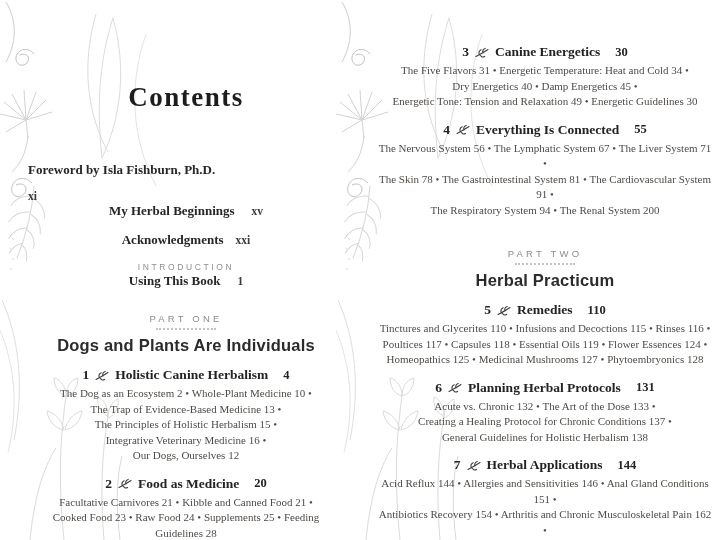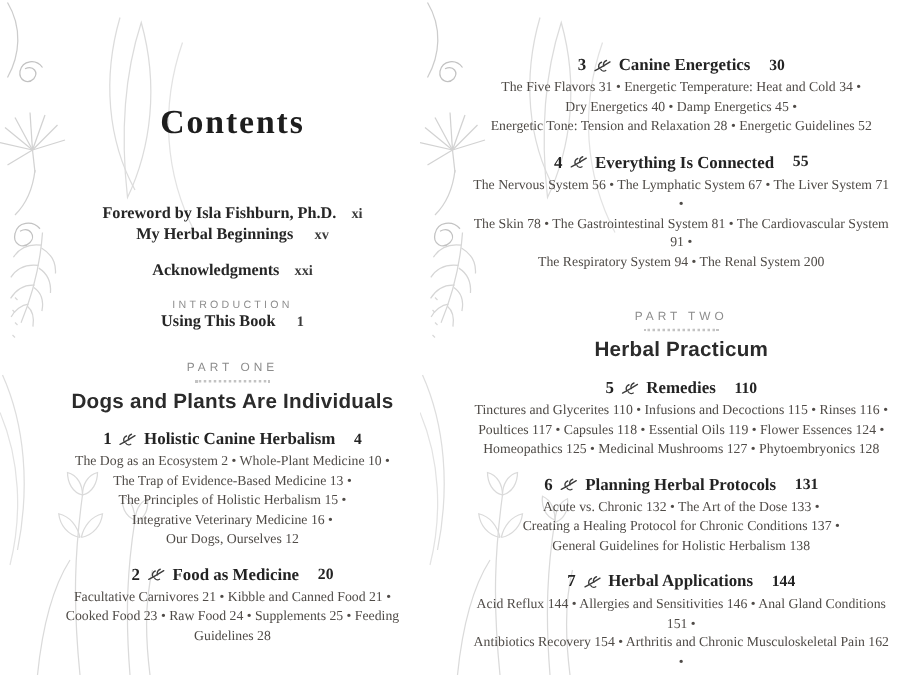--- a/index.html
+++ b/index.html
@@ -18,21 +18,21 @@
   .book-title{
     margin:82px 0 0 0;
     font-size:27px;line-height:30px;font-weight:700;
     letter-spacing:1.5px;color:#1d1d1d;
   }
   .fm-row{
     margin-top:13px;
     font-size:13px;font-weight:700;color:#262626;
     display:flex;justify-content:center;align-items:baseline;gap:12px;
   }
-  .fm-row.first{margin-top:50px;}
+  .fm-row.first{margin-top:50px;flex-direction:column;}
   .fm-row.tight{margin-top:1px;gap:17px;}
   .fm-page{font-size:11.5px;font-weight:700;color:#3a3a3a;}
   .kicker{
     font-family:"Liberation Sans", sans-serif;
     font-size:8.5px;letter-spacing:2.6px;color:#8e8e8e;
     text-transform:uppercase;margin-top:14px;
   }
   .part-block{margin-top:24px;}
   .part-block.right{margin-top:30px;}
   .part-kicker{
@@ -200,21 +200,21 @@
         <span>3</span>
         <svg class="twig" viewBox="0 0 14 11">
             <use href="#twig"></use>
           </svg>
         <span>Canine Energetics</span>
         <span class="ch-page">30</span>
       </div>
       <div class="ch-lines">
         <div>The Five Flavors 31 • Energetic Temperature: Heat and Cold 34 •</div>
         <div>Dry Energetics 40 • Damp Energetics 45 •</div>
-        <div>Energetic Tone: Tension and Relaxation 28 • Energetic Guidelines 52</div>
+        <div>Energetic Tone: Tension and Relaxation 49 • Energetic Guidelines 30</div>
       </div>
     </div>
 
     <div class="chapter">
       <div class="ch-head">
         <span>4</span>
         <svg class="twig" viewBox="0 0 14 11">
             <use href="#twig"></use>
           </svg>
         <span>Everything Is Connected</span>

